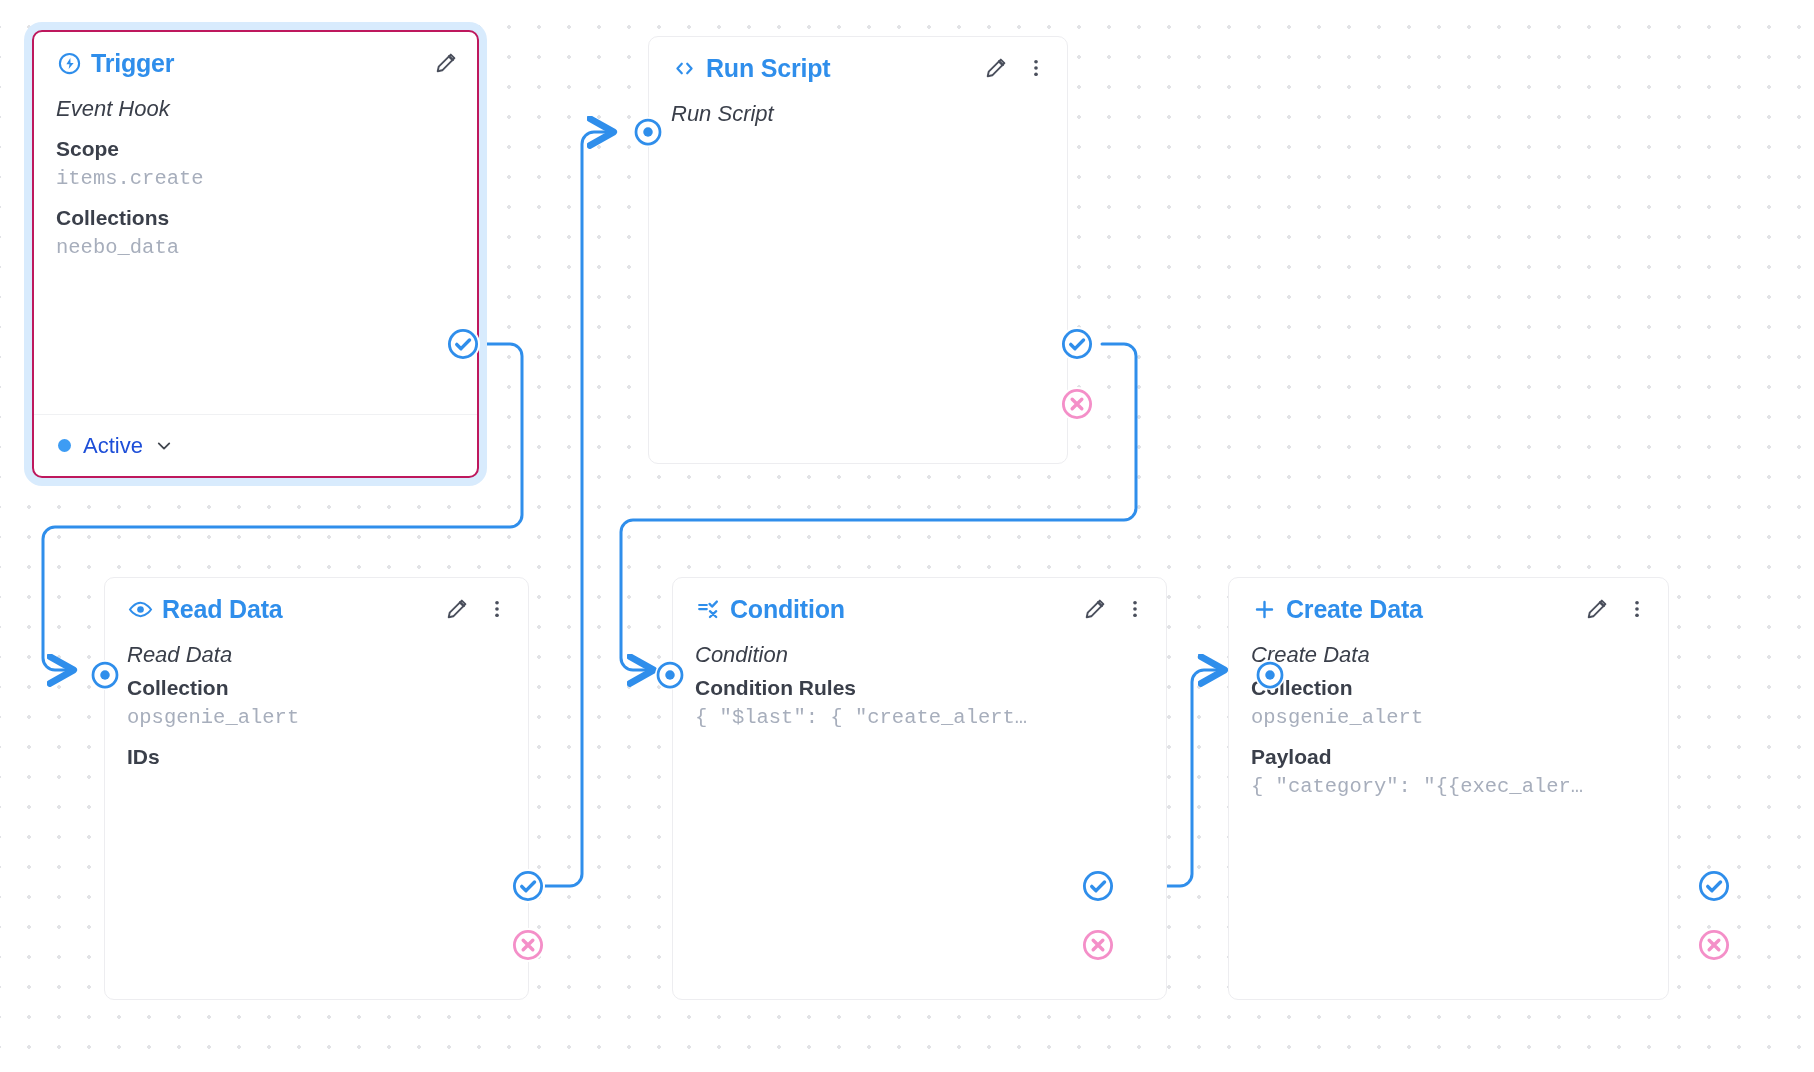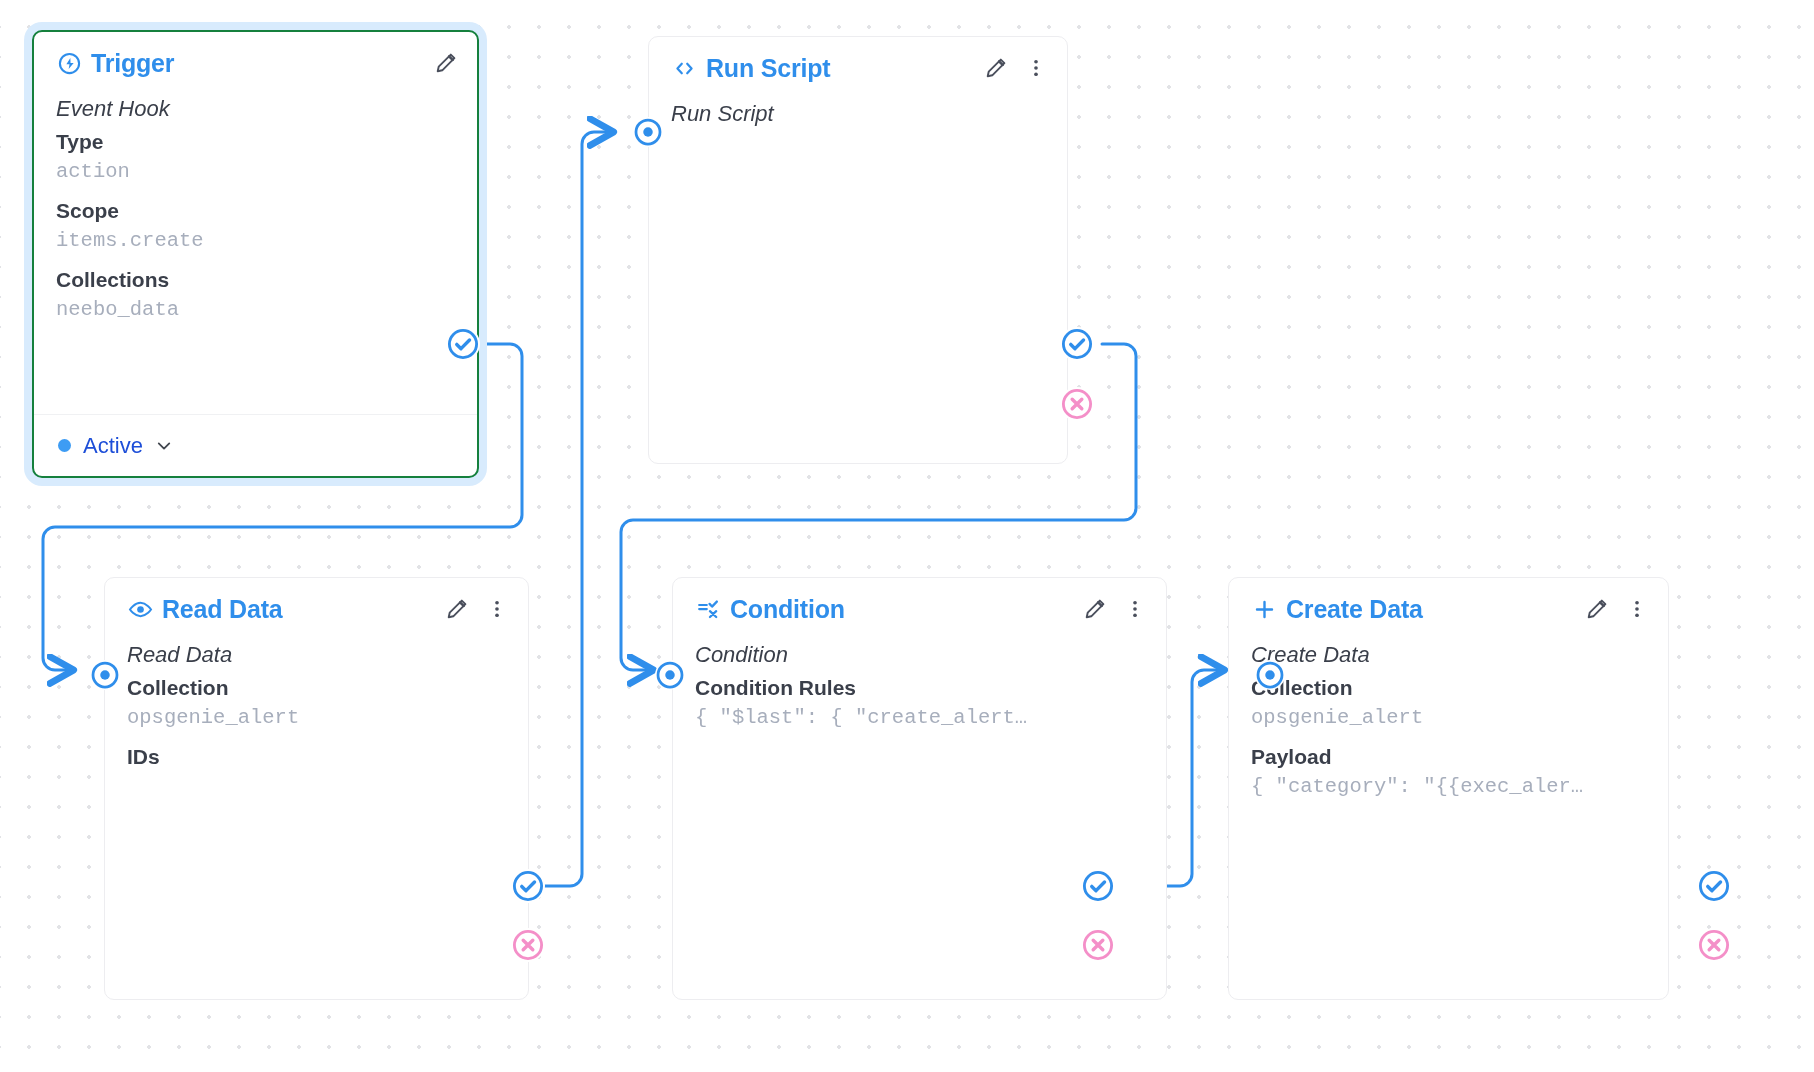--- a/index.html
+++ b/index.html
@@ -19,21 +19,21 @@
   #wires{position:absolute;inset:0;pointer-events:none;}
 
   .panel{
     position:absolute;
     background:#ffffff;
     border:1px solid #ededf0;
     border-radius:10px;
     box-sizing:border-box;
   }
   .panel.selected{
-    border:2px solid #15803d;
+    border:2px solid #be185d;
     box-shadow:0 0 0 8px #d8ebfd;
     border-radius:10px;
     padding-left:42px;
   }
   .p-head{
     position:absolute;left:0;right:0;top:0;height:62px;
     display:flex;align-items:center;padding:0 18px 0 22px;
     box-sizing:border-box;
   }
   .p-title{
@@ -112,24 +112,20 @@
       <span class="iconbtn">
         <svg viewBox="0 0 24 24" width="24" height="24" fill="none" stroke="#4a4f5c" stroke-width="1.9" stroke-linecap="round" stroke-linejoin="round">
           <path d="M16.8 3.6 l3.6 3.6 L8.3 19.3 l-4.6 1 1-4.6 z"></path>
           <path d="M15.1 5.3 l3.6 3.6" stroke-width="2.6"></path>
         </svg>
       </span>
     </div>
   </div>
   <div class="p-body">
     <div class="row-name">Event Hook</div>
-    <div class="f-group tight">
-      <div class="f-label">Type</div>
-      <div class="f-value">action</div>
-    </div>
     <div class="f-group">
       <div class="f-label">Scope</div>
       <div class="f-value">items.create</div>
     </div>
     <div class="f-group">
       <div class="f-label">Collections</div>
       <div class="f-value">neebo_data</div>
     </div>
   </div>
   <div class="p-footer">

